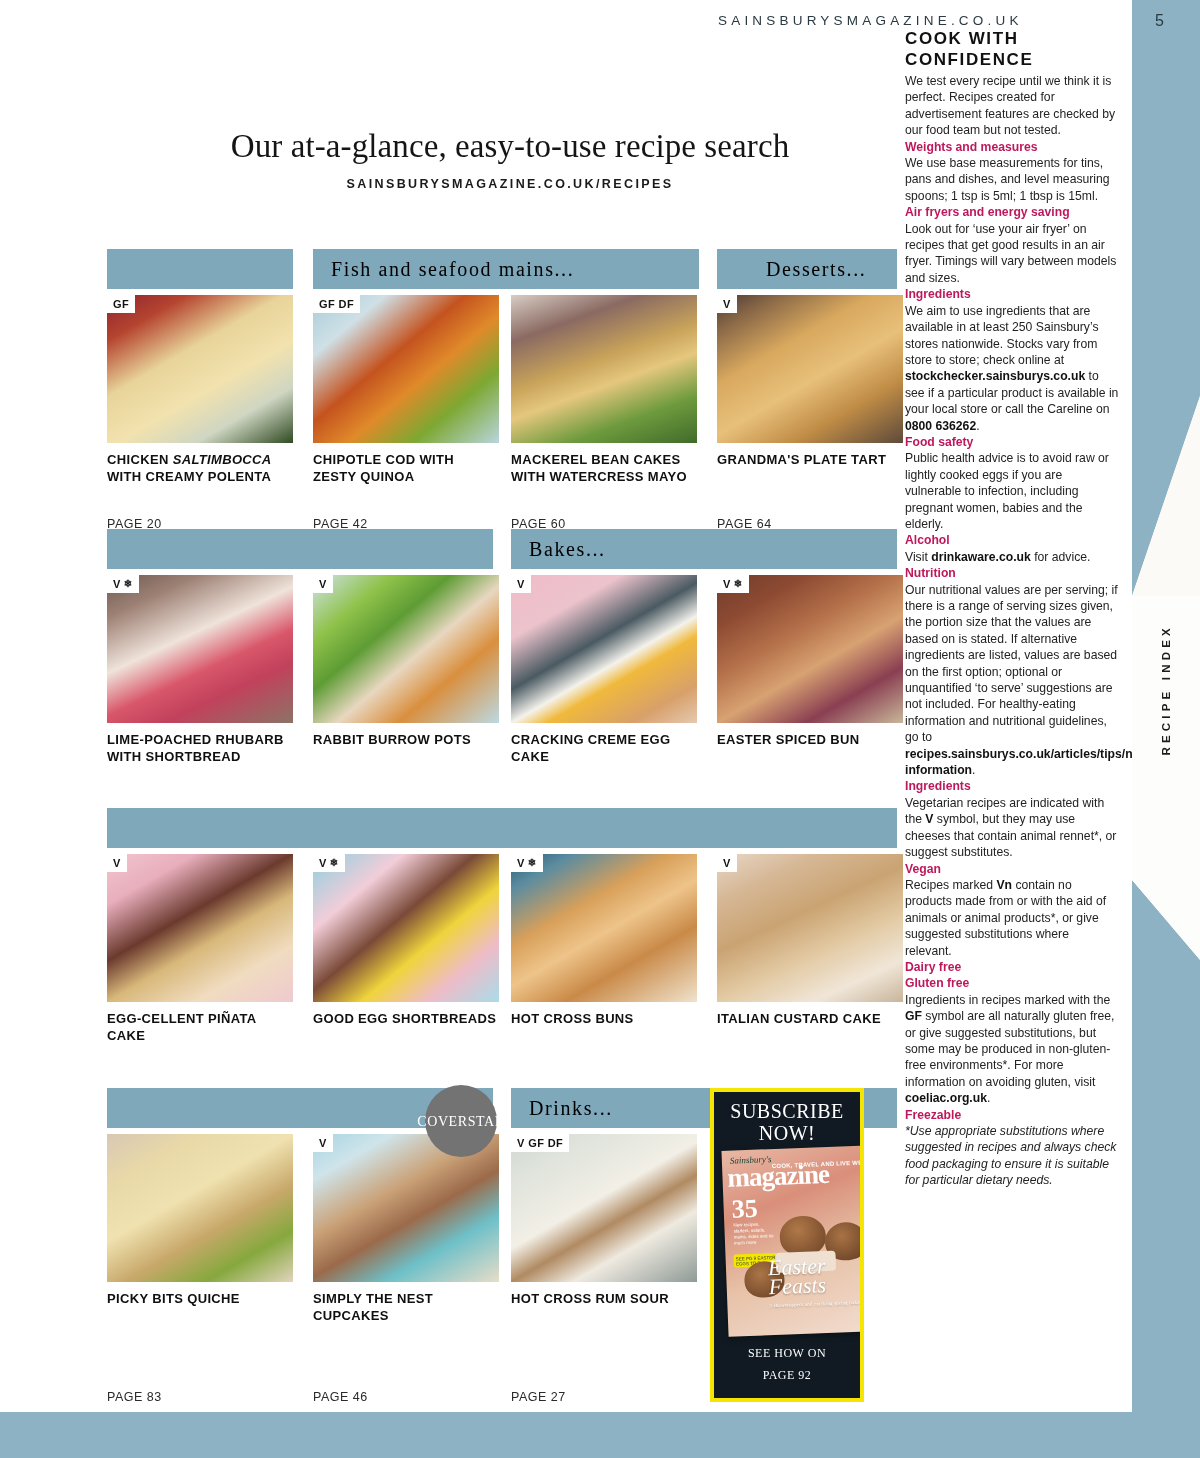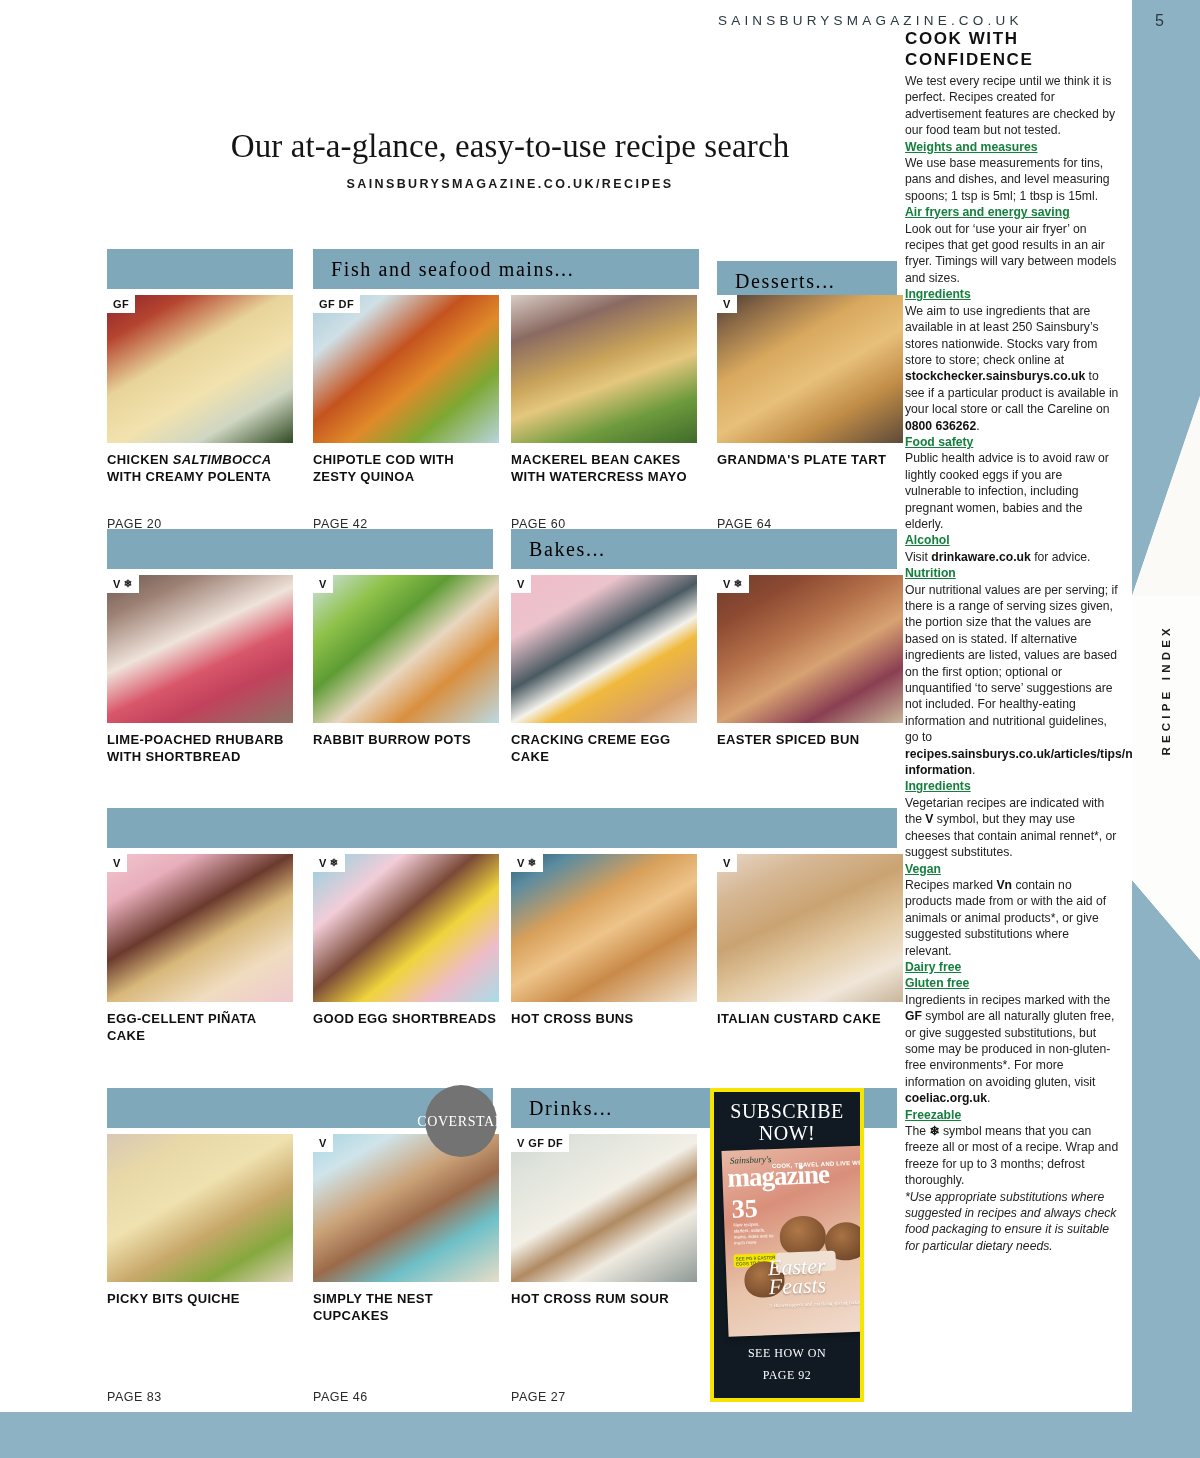--- a/index.html
+++ b/index.html
@@ -143,39 +143,39 @@
 
   
   #sidebar {
     position: absolute; left: 905px; top: 28px; width: 214px;
     font-size: 12.2px; line-height: 16.4px; color: #232323;
   }
   #sidebar h2 {
     font-size: 17px; font-weight: 700; letter-spacing: 1.6px;
     line-height: 21px; color: #111; margin-bottom: 3px;
   }
-  #sidebar .sb-head { font-weight: 700; color:#15803d;text-decoration:underline; }
+  #sidebar .sb-head { font-weight: 700; color:#be185d; }
   #sidebar p { margin: 0; }
   #sidebar b { font-weight: 700; color:#111; }
   #sidebar .ital { font-style: italic; }
 </style>
 </head>
 <body>
 
 <div id="page">
 
   <h1 id="headline">Our at-a-glance, easy-to-use recipe search</h1>
   <div id="sub-url">SAINSBURYSMAGAZINE.CO.UK/RECIPES</div>
 
   <div class="grid-row" style="top:249px;">
     <div class="band" style="left:0px; top:0px; width:186px;"></div>
     <div class="band" style="left:206px; top:0px; width:386px;">
       <div class="band-label">Fish and seafood mains...</div>
     </div>
-    <div class="band" style="left:610px; top:12px; width:180px;">
+    <div class="band" style="left:610px; top:0px; width:180px;padding-left:31px;">
       <div class="band-label">Desserts...</div>
     </div>
 
     <div class="cell" style="left:0px; top:46px;">
       <div class="photo" style="background:linear-gradient(150deg,#8b2330 0%,#b5442f 18%,#e8d49a 40%,#f2e2ae 60%,#cfd6c2 78%,#2f4a22 100%);">
         <div class="badge">
             <span>GF</span>
           </div>
       </div>
       <div class="cap-title"><span>CHICKEN </span><i>SALTIMBOCCA</i><span> WITH CREAMY POLENTA</span></div>
@@ -401,21 +401,20 @@
 
     <p class="sb-head">Vegan</p>
     <p><span>Recipes marked </span><b>Vn</b><span> contain no products made from or with the aid of animals or animal products*, or give suggested substitutions where relevant.</span></p>
 
     <p class="sb-head">Dairy free</p>
 
     <p class="sb-head">Gluten free</p>
     <p><span>Ingredients in recipes marked with the </span><b>GF</b><span> symbol are all naturally gluten free, or give suggested substitutions, but some may be produced in non-gluten-free environments*. For more information on avoiding gluten, visit </span><b>coeliac.org.uk</b><span>.</span></p>
 
     <p class="sb-head">Freezable</p>
-    <p><span>The </span><b>❄</b><span> symbol means that you can freeze all or most of a recipe. Wrap and freeze for up to 3 months; defrost thoroughly.</span></p>
 
     <p class="ital">*Use appropriate substitutions where suggested in recipes and always check food packaging to ensure it is suitable for particular dietary needs.</p>
   </div>
 
 </div>
 
 <div id="edge-band"></div>
 <div id="edge-fold2"></div>
 <div id="edge-fold"></div>
 <div id="edge-fold3"></div>

